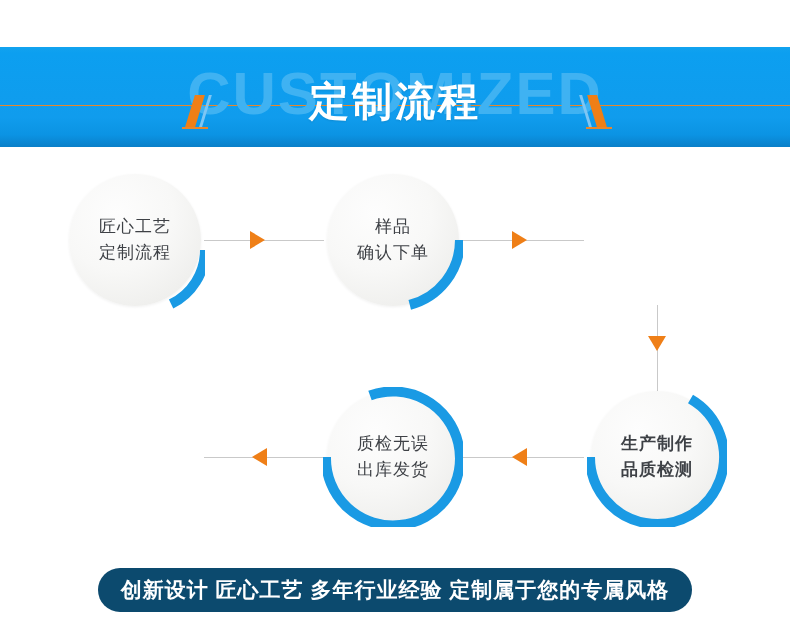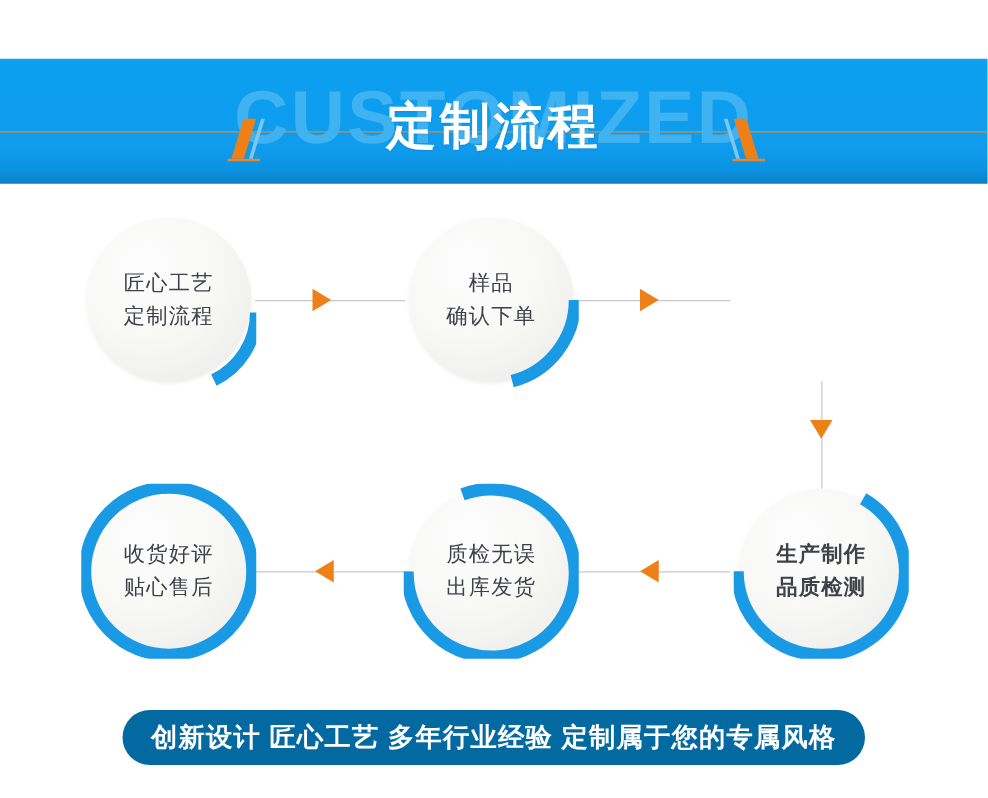--- a/index.html
+++ b/index.html
@@ -169,21 +169,21 @@
   }
 
   
   .footer-pill {
     position: absolute;
     left: 98px;
     top: 568px;
     width: 594px;
     height: 44px;
     border-radius: 22px;
-    background: #0369a1;
+    background: #0c4a6e;
     color: #ffffff;
     display: flex;
     align-items: center;
     justify-content: center;
     font-size: 21px;
     font-weight: bold;
     letter-spacing: 1px;
   }
 </style>
 </head>
@@ -269,30 +269,18 @@
       <svg viewBox="0 0 140 140">
         <path d="M 47 8.5 A 67 67 0 1 1 3 70" fill="none" stroke="#1a9ae4" stroke-width="10"></path>
       </svg>
     </div>
     <div class="node-label">
       <span>质检无误</span>
       <span>出库发货</span>
     </div>
   </div>
 
-  <div class="node" style="left:69px; top:268px;">
-    <div class="node-disc"></div>
-    <div class="node-arc">
-      <svg viewBox="0 0 140 140">
-        <circle cx="70" cy="70" r="67" fill="none" stroke="#1a9ae4" stroke-width="10"></circle>
-      </svg>
-    </div>
-    <div class="node-label">
-      <span>收货好评</span>
-      <span>贴心售后</span>
-    </div>
-  </div>
 
 </div>
 
 <div class="footer-pill">
   <span>创新设计 匠心工艺 多年行业经验 定制属于您的专属风格</span>
 </div>
 
 </body></html>

